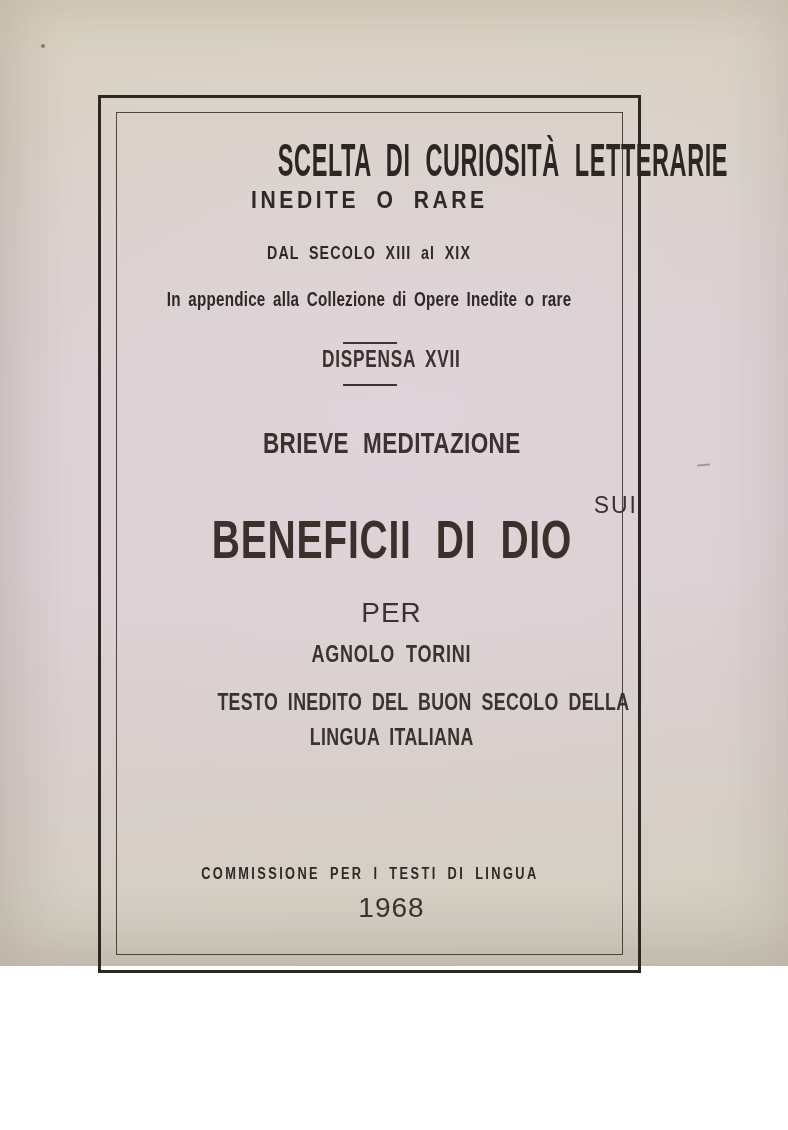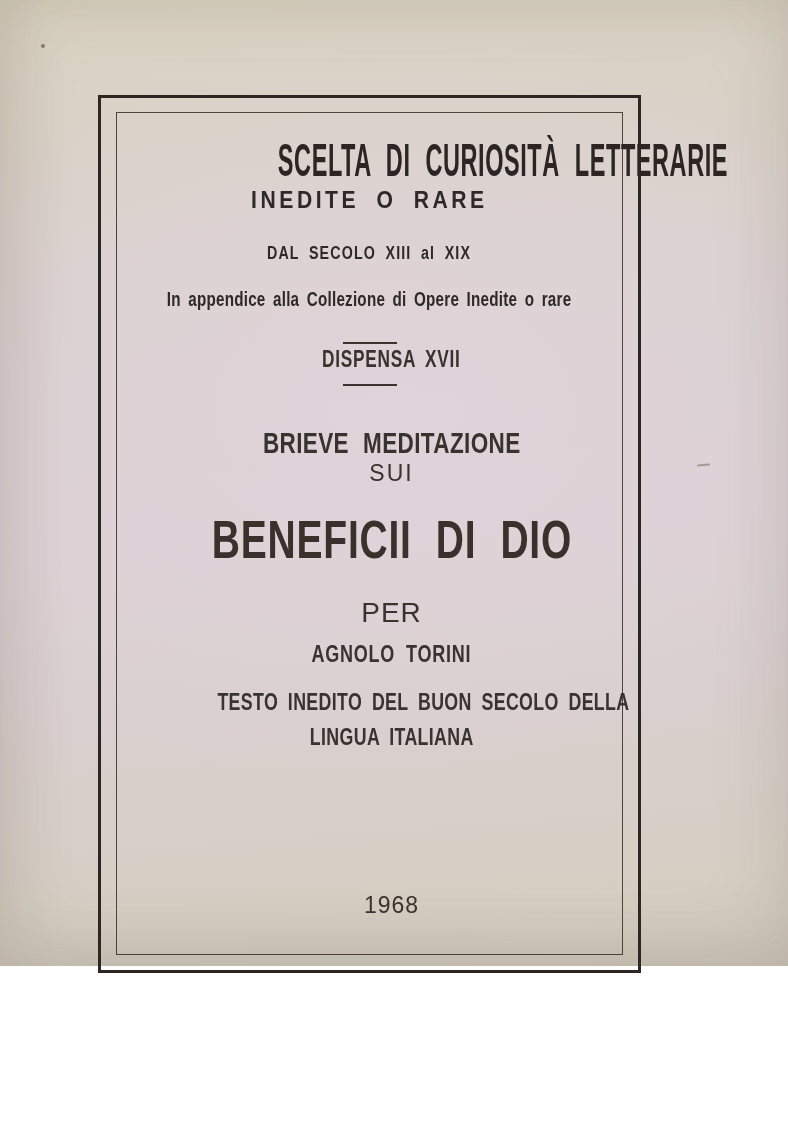--- a/index.html
+++ b/index.html
@@ -110,21 +110,21 @@
   .issue span {
     font-weight: 700; font-size: 23px; letter-spacing: 1px; word-spacing: 5px;
     transform: scaleX(0.75);
   }
 
   .work-pretitle { top: 330px; }
   .work-pretitle span {
     font-weight: 700; font-size: 30px; letter-spacing: 0.5px; word-spacing: 10px;
     transform: scaleX(0.75);
   }
-  .work-connector { top: 364px; }
+  .work-connector { top: 396px; text-align: right; }
   .work-connector span {
     font-weight: 400; font-size: 23px; letter-spacing: 2px;
   }
   .work-title { top: 417px; }
   .work-title span {
     font-weight: 700; font-size: 50px; letter-spacing: 1px; word-spacing: 16px;
     transform: scale(0.78, 1.06); color: #3a312d;
   }
 
   .byline { top: 501px; }
@@ -151,21 +151,21 @@
   .city span {
     font-size: 23px; letter-spacing: 6px;
     transform: scaleX(0.95); color: #2b2724;
   }
   .publisher { top: 768px; }
   .publisher span {
     font-size: 16px; letter-spacing: 3px; word-spacing: 5px;
     transform: scaleX(0.8); color: #2e2926;
   }
   .year { top: 796px; }
-  .year span { font-weight: 400; font-size: 23px; letter-spacing: 1px; }
+  .year span { font-weight: 400; font-size: 28px; letter-spacing: 1px; }
 </style>
 </head>
 <body>
 
 <div class="page">
 
   <div class="speck"></div>
   <div class="scratch"></div>
 
   <div class="frame-outer">
@@ -217,19 +217,22 @@
 
     <div class="line serif subtitle1">
       <span>TESTO INEDITO DEL BUON SECOLO DELLA</span>
     </div>
 
     <div class="line serif subtitle2">
       <span>LINGUA ITALIANA</span>
     </div>
 
 
+    <div class="line sans publisher">
+      <span>COMMISSIONE PER I TESTI DI LINGUA</span>
+    </div>
 
     <div class="line serif year">
       <span>1968</span>
     </div>
 
   </div>
 </div>
 
 </body></html>

